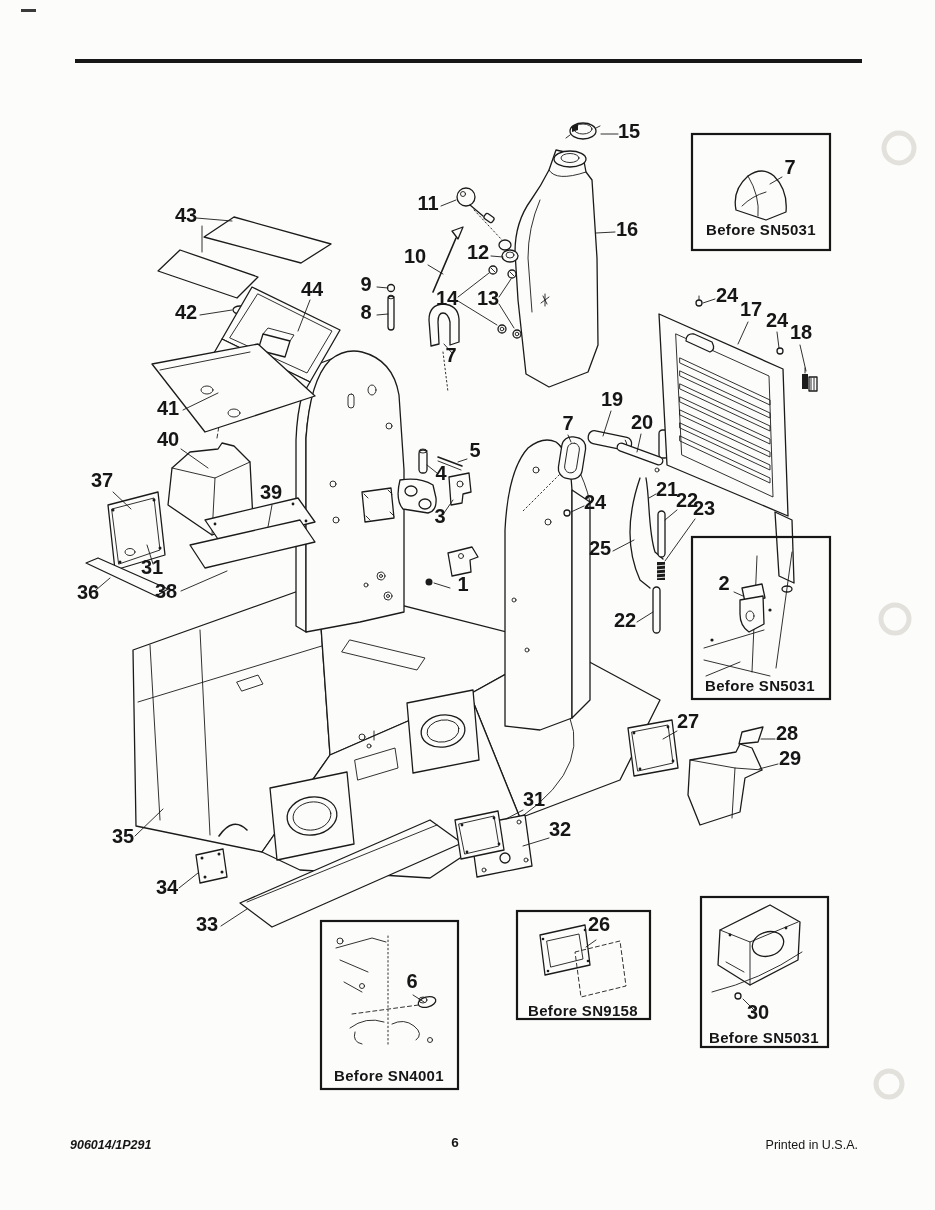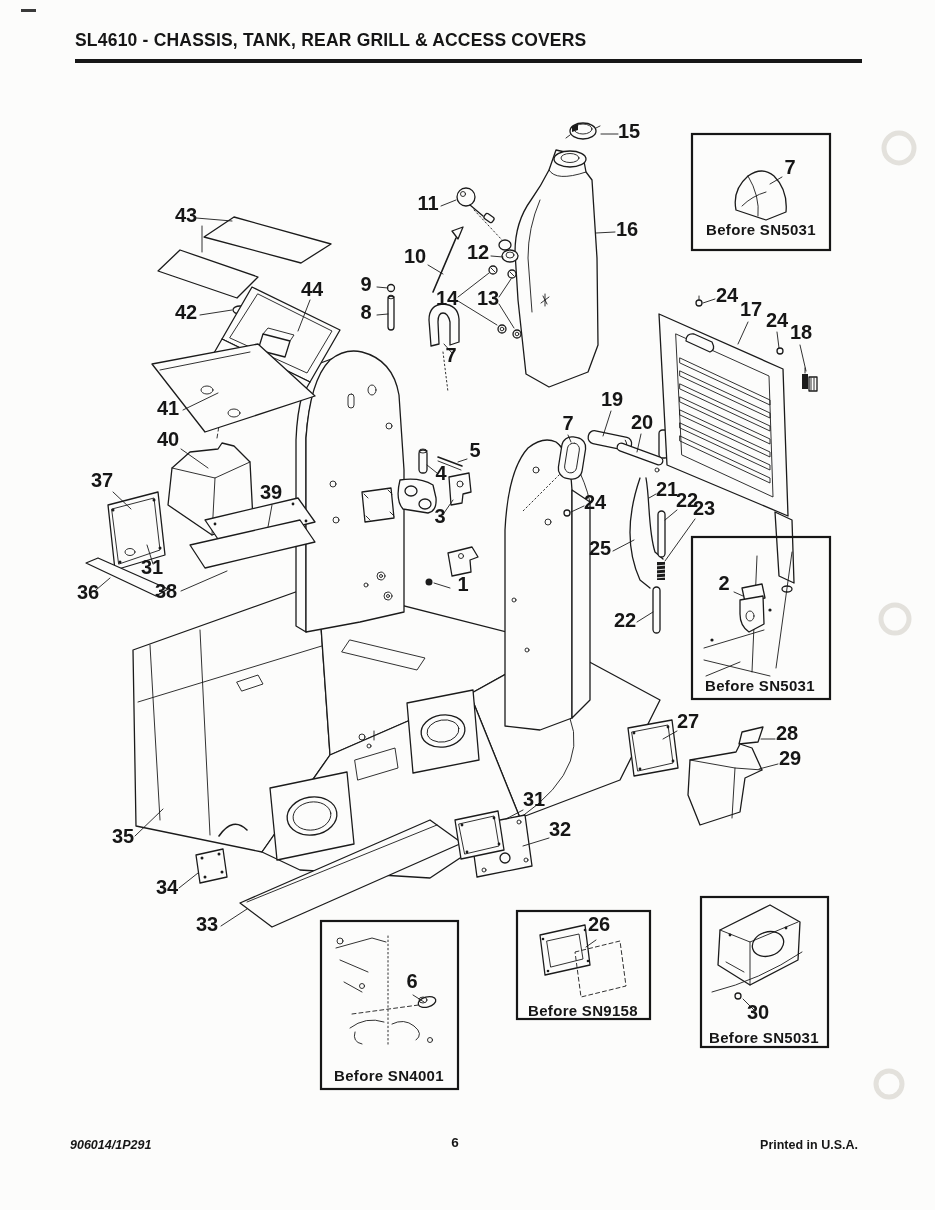--- a/index.html
+++ b/index.html
@@ -3,40 +3,39 @@
 <meta charset="utf-8">
 <style>
   html,body{margin:0;padding:0;background:#888;}
   .page{position:relative;width:935px;height:1210px;background:#fcfcfb;margin:0 auto;overflow:hidden;
         font-family:"Liberation Sans",sans-serif;color:#161616;}
   .title{position:absolute;left:75px;top:30px;font-size:17.5px;font-weight:bold;letter-spacing:.2px;white-space:nowrap;}
   .title-bar{position:absolute;left:75px;top:59px;width:787px;height:3.5px;background:#171717;}
   .corner-tick{position:absolute;left:21px;top:9px;width:15px;height:3px;background:#3a3a3a;}
   .footer-left{position:absolute;left:70px;top:1138px;font-size:12.5px;font-weight:bold;font-style:italic;}
   .footer-center{position:absolute;left:430px;top:1135px;width:50px;text-align:center;font-size:13.5px;font-weight:bold;}
-  .footer-right{position:absolute;right:77px;top:1138px;font-size:12.5px;font-weight:bold;}
+  .footer-right{position:absolute;right:77px;top:1138px;font-size:12.5px;font-weight:normal;}
   svg{position:absolute;left:0;top:0;}
   .ink{fill:none;stroke:#1b1b1b;stroke-width:1.3;stroke-linejoin:round;stroke-linecap:round;}
   .fillp{fill:#fcfcfb;}
   .solid{fill:#1b1b1b;stroke:none;}
   .thin{stroke-width:.9;}
   .mid{stroke-width:1.6;}
   .dash{stroke-dasharray:4 3;stroke-width:.9;}
   .dot{stroke-dasharray:1.5 2.6;stroke-width:.9;}
   text.co{font-family:"Liberation Sans",sans-serif;font-size:20px;font-weight:bold;fill:#161616;text-anchor:middle;}
   text.cap{font-family:"Liberation Sans",sans-serif;font-size:15px;font-weight:bold;fill:#161616;text-anchor:middle;letter-spacing:.3px;}
   .inset{fill:none;stroke:#161616;stroke-width:2.2;}
   .ring{fill:none;stroke:#e3e1dc;stroke-width:5;}
 </style>
 </head>
 <body>
 
 <div class="page">
   <div class="corner-tick"></div>
-  <div class="title">SL4610 - CHASSIS, TANK, REAR GRILL &amp; ACCESS COVERS</div>
   <div class="title-bar"></div>
 
   <svg width="935" height="1210" viewBox="0 0 935 1210">
 
     <g>
       <circle class="ring" cx="899" cy="148" r="15"></circle>
       <circle class="ring" cx="895" cy="619" r="14"></circle>
       <circle class="ring" cx="889" cy="1084" r="13"></circle>
     </g>
 

